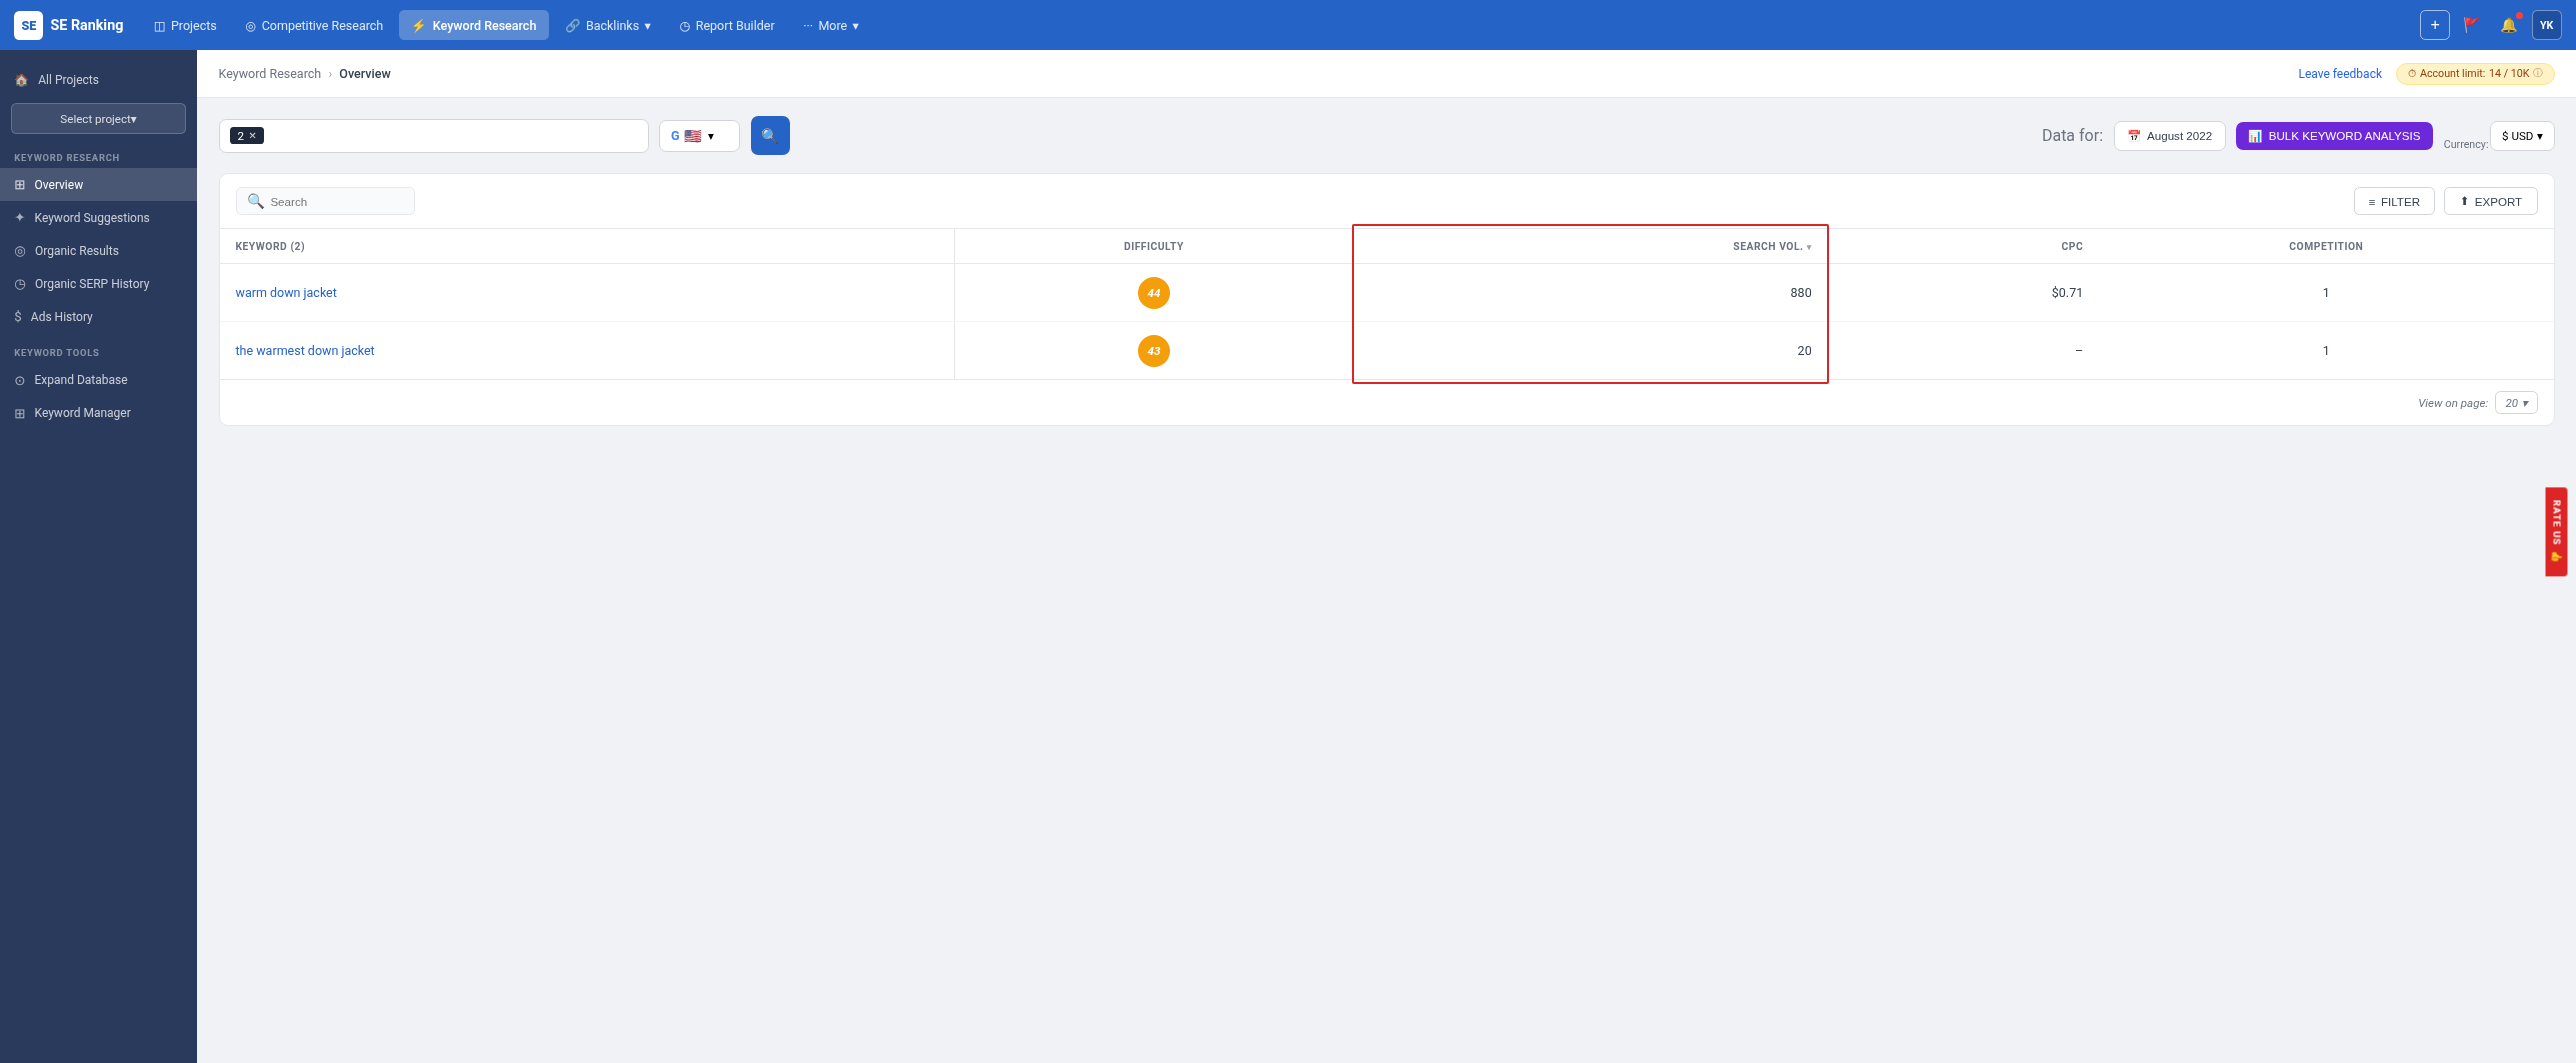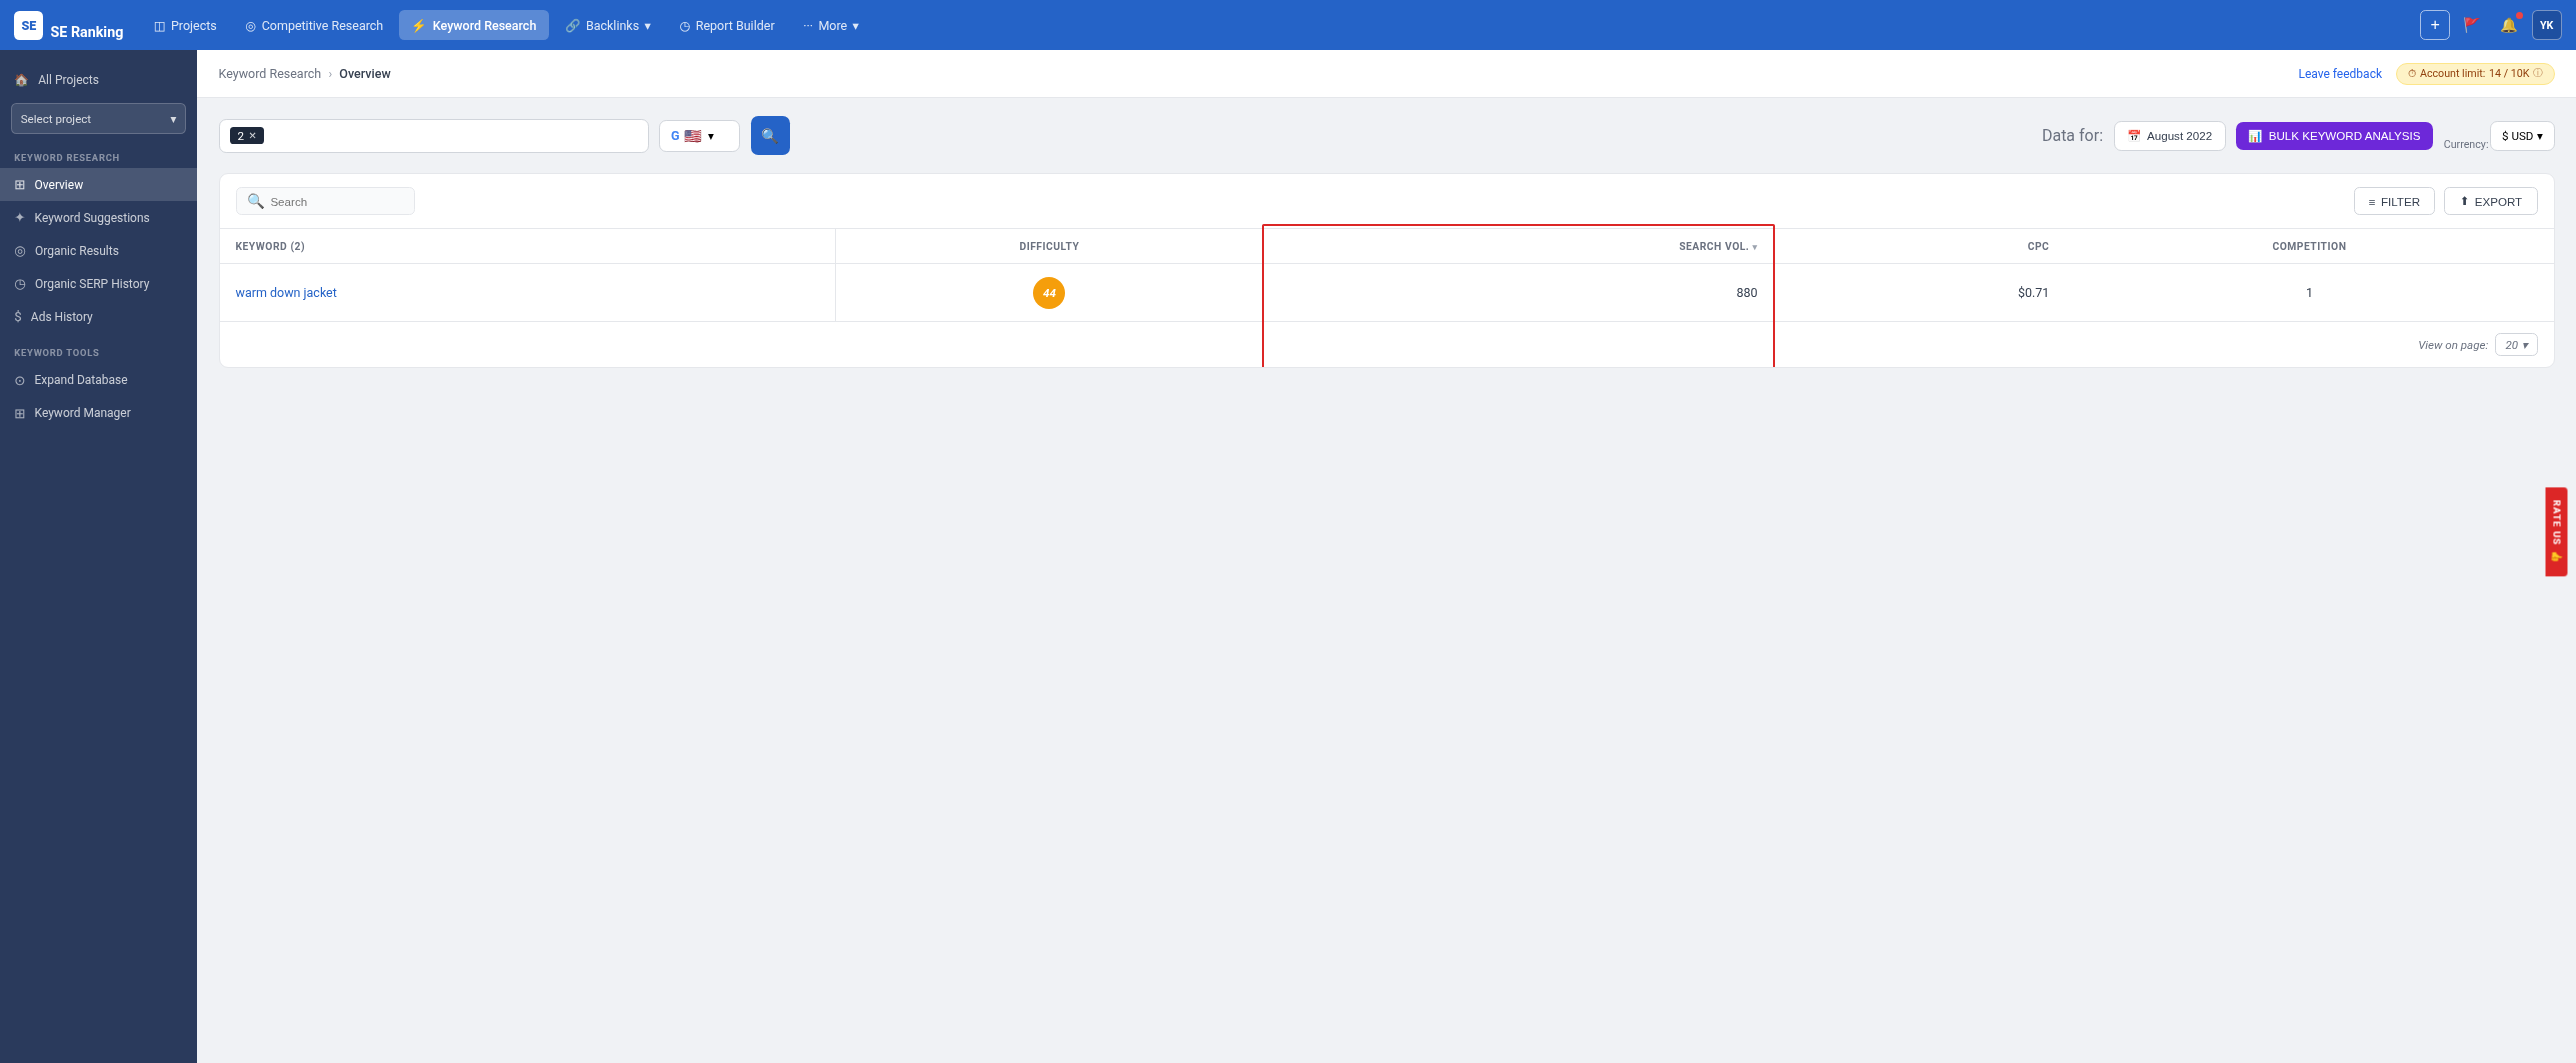--- a/index.html
+++ b/index.html
@@ -9,21 +9,21 @@
     .top-nav {
       background: #2563c7;
       height: 50px;
       display: flex;
       align-items: center;
       padding: 0 14.3px;
       gap: 3.6px;
       position: fixed; top: 0; left: 0; right: 0; z-index: 100;
     }
     .nav-logo {
-      display: flex; align-items: flex-end; gap: 7.2px;
+      display: flex; align-items: center; gap: 7.2px;
       color: white; font-weight: 700; font-size: 14.3px;
       margin-right: 14.3px;
     }
     .nav-logo-icon {
       background: white; color: #2563c7;
       width: 29px; height: 29px; border-radius: 5.4px;
       display: flex; align-items: center; justify-content: center;
       font-size: 12.5px; font-weight: 900;
     }
     .nav-item {
@@ -120,21 +120,21 @@
     }
     .project-select {
       margin: 7.2px 10.7px 3.6px;
       background: rgba(255,255,255,0.1);
       border: 0.9px solid rgba(255,255,255,0.2);
       border-radius: 5.4px;
       color: rgba(255,255,255,0.8);
       padding: 7.2px 9px;
       font-size: 11.6px;
       cursor: pointer;
-      display: flex; align-items: center; justify-content: space-between;
+      display: flex; align-items: center; justify-content: center;
     }
     .all-projects-item {
       display: flex; align-items: center; gap: 9px;
       padding: 9px 14.3px;
       cursor: pointer;
       font-size: 12px;
       color: rgba(255,255,255,0.75);
     }
 
     
@@ -612,20 +612,27 @@
         </thead>
         <tbody id="table-body">
 
         <tr>
               <td class="kw-col-divider"><span class="keyword-link">warm down jacket</span></td>
               <td class="center kw-col-divider"><span class="difficulty-badge diff-yellow">44</span></td>
               <td class="right search-vol-col" style="position:relative;margin-top:17px;">880<div class="search-vol-highlight" style="bottom: -63px; z-index: 10;"></div></td>
               <td class="right">$0.71</td>
               <td class="center">1</td>
             </tr>
+            <tr>
+              <td class="kw-col-divider"><span class="keyword-link">the warmest down jacket</span></td>
+              <td class="center kw-col-divider"><span class="difficulty-badge diff-yellow">43</span></td>
+              <td class="right search-vol-col" style="position:relative;">20</td>
+              <td class="right">–</td>
+              <td class="center">1</td>
+            </tr>
           </tbody>
       </table>
 
       <div class="table-footer">
         <div class="view-on-page">
           <span>View on page:</span>
           <div class="page-select">
             <span>20</span>
             <span>▾</span>
           </div>

